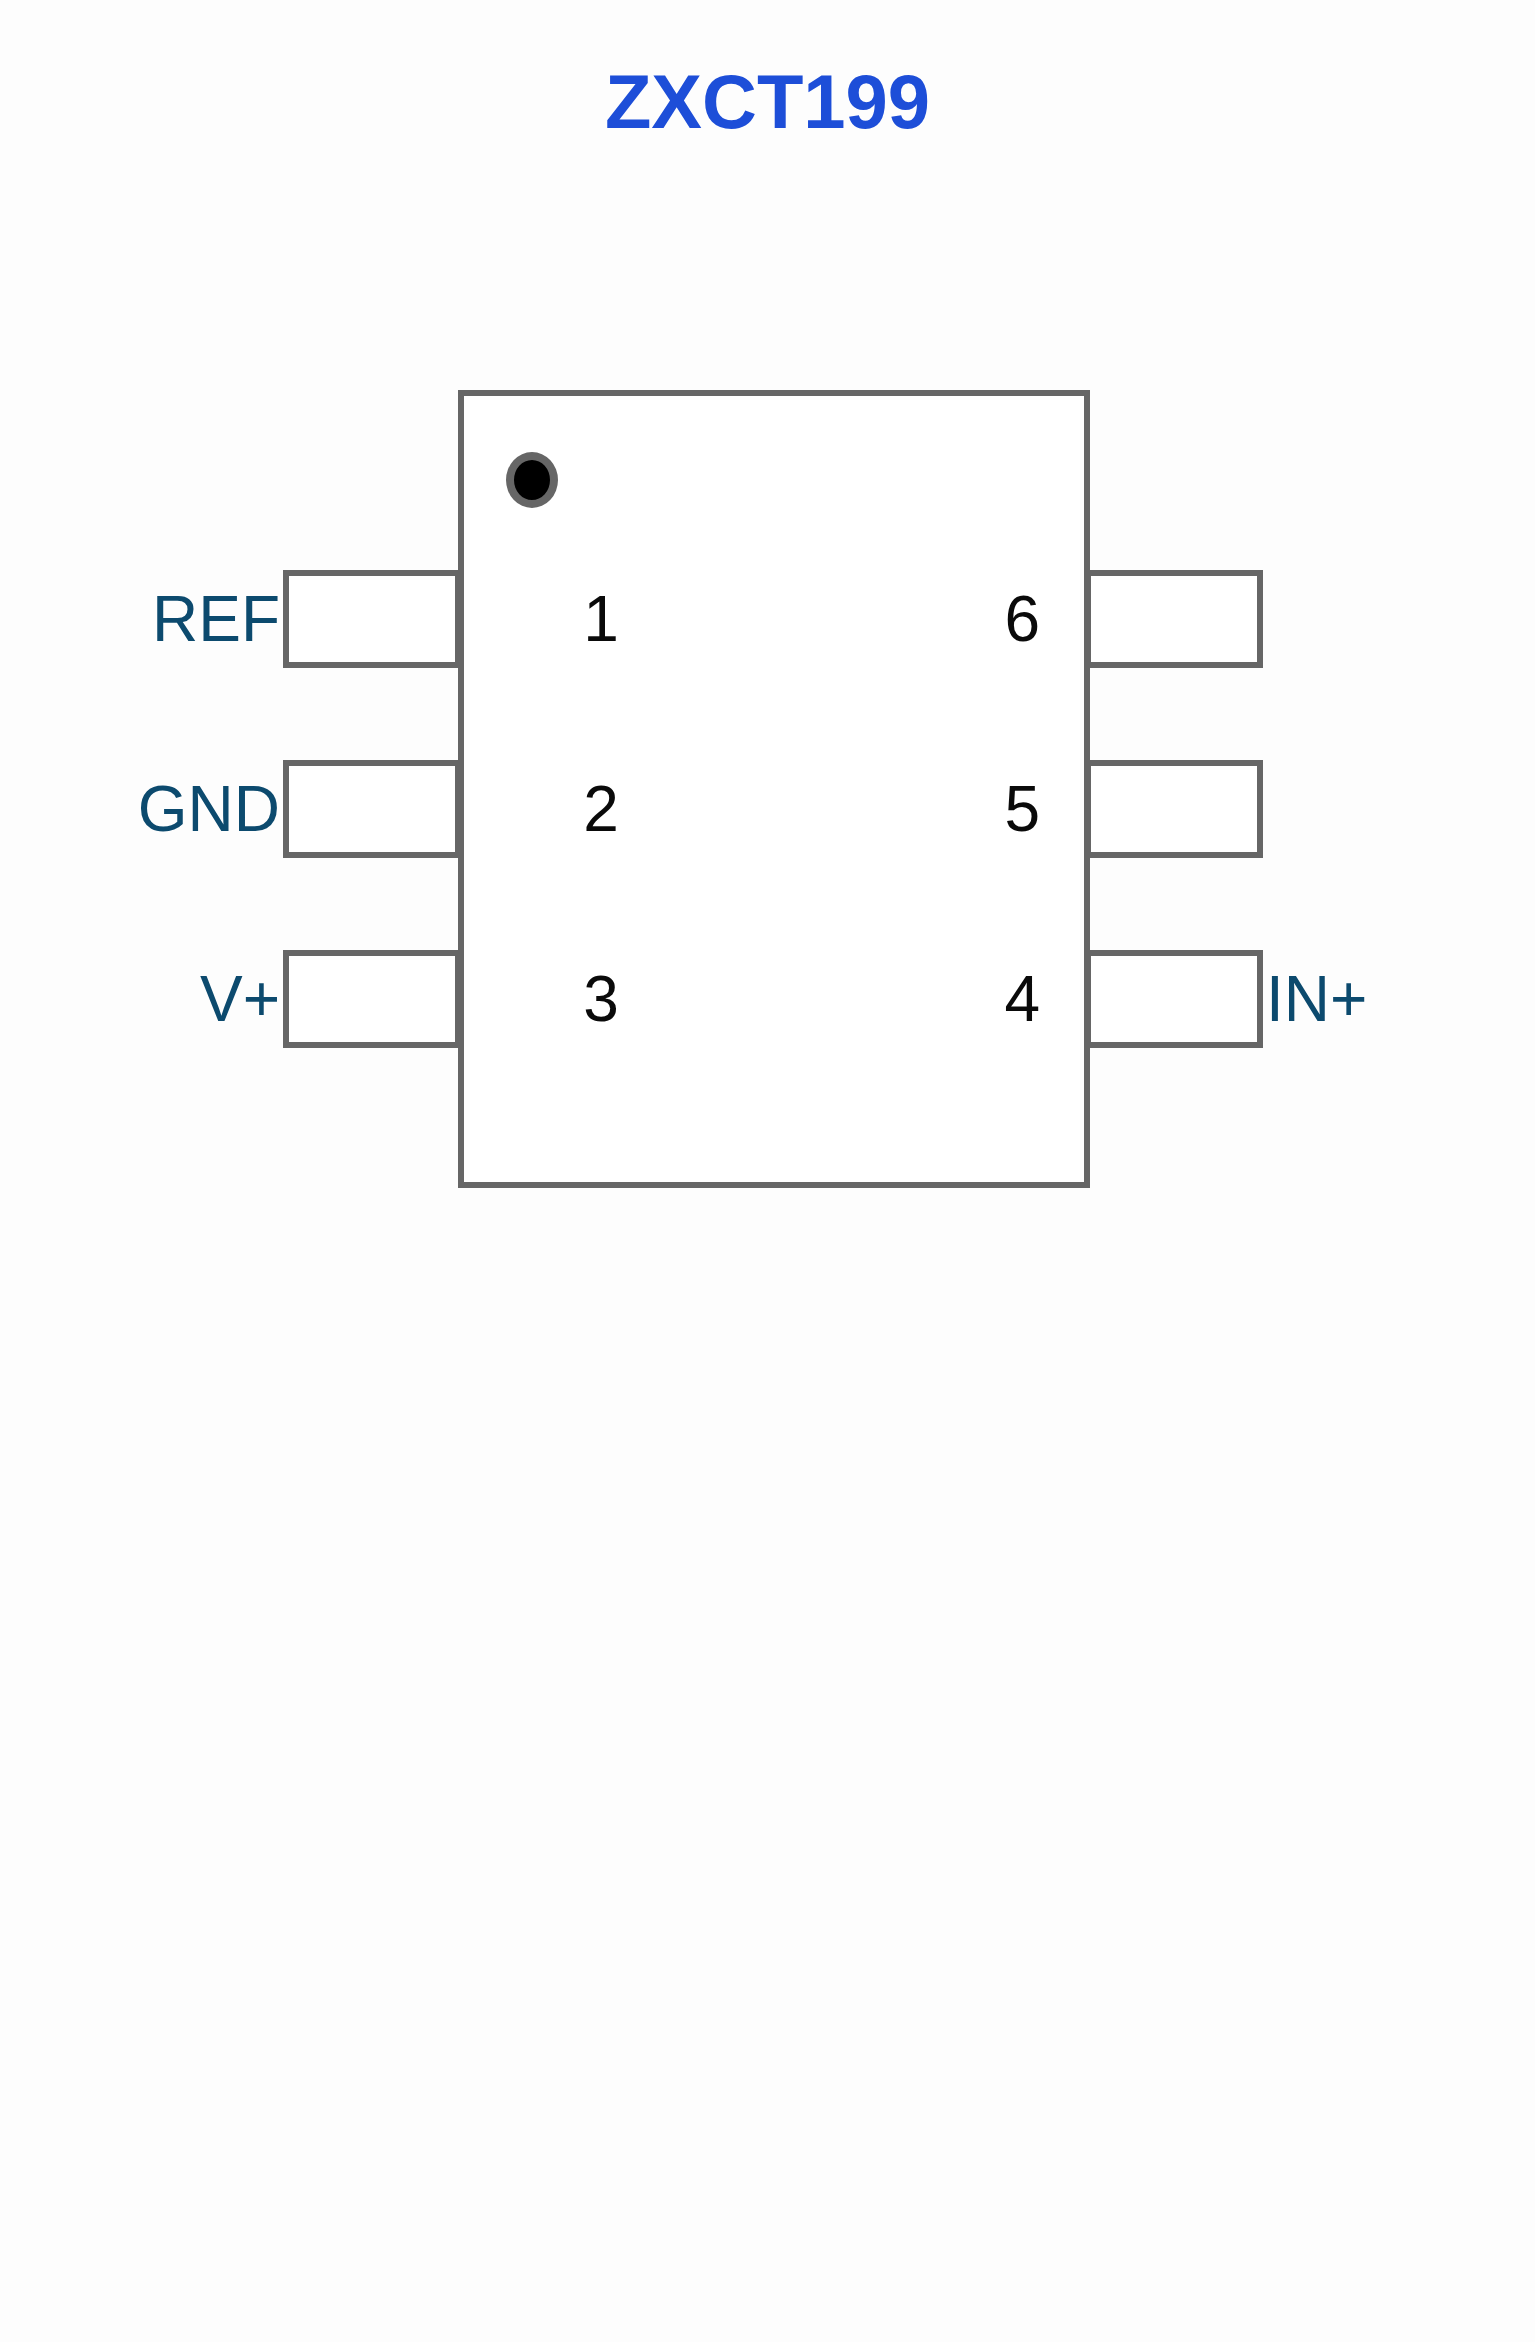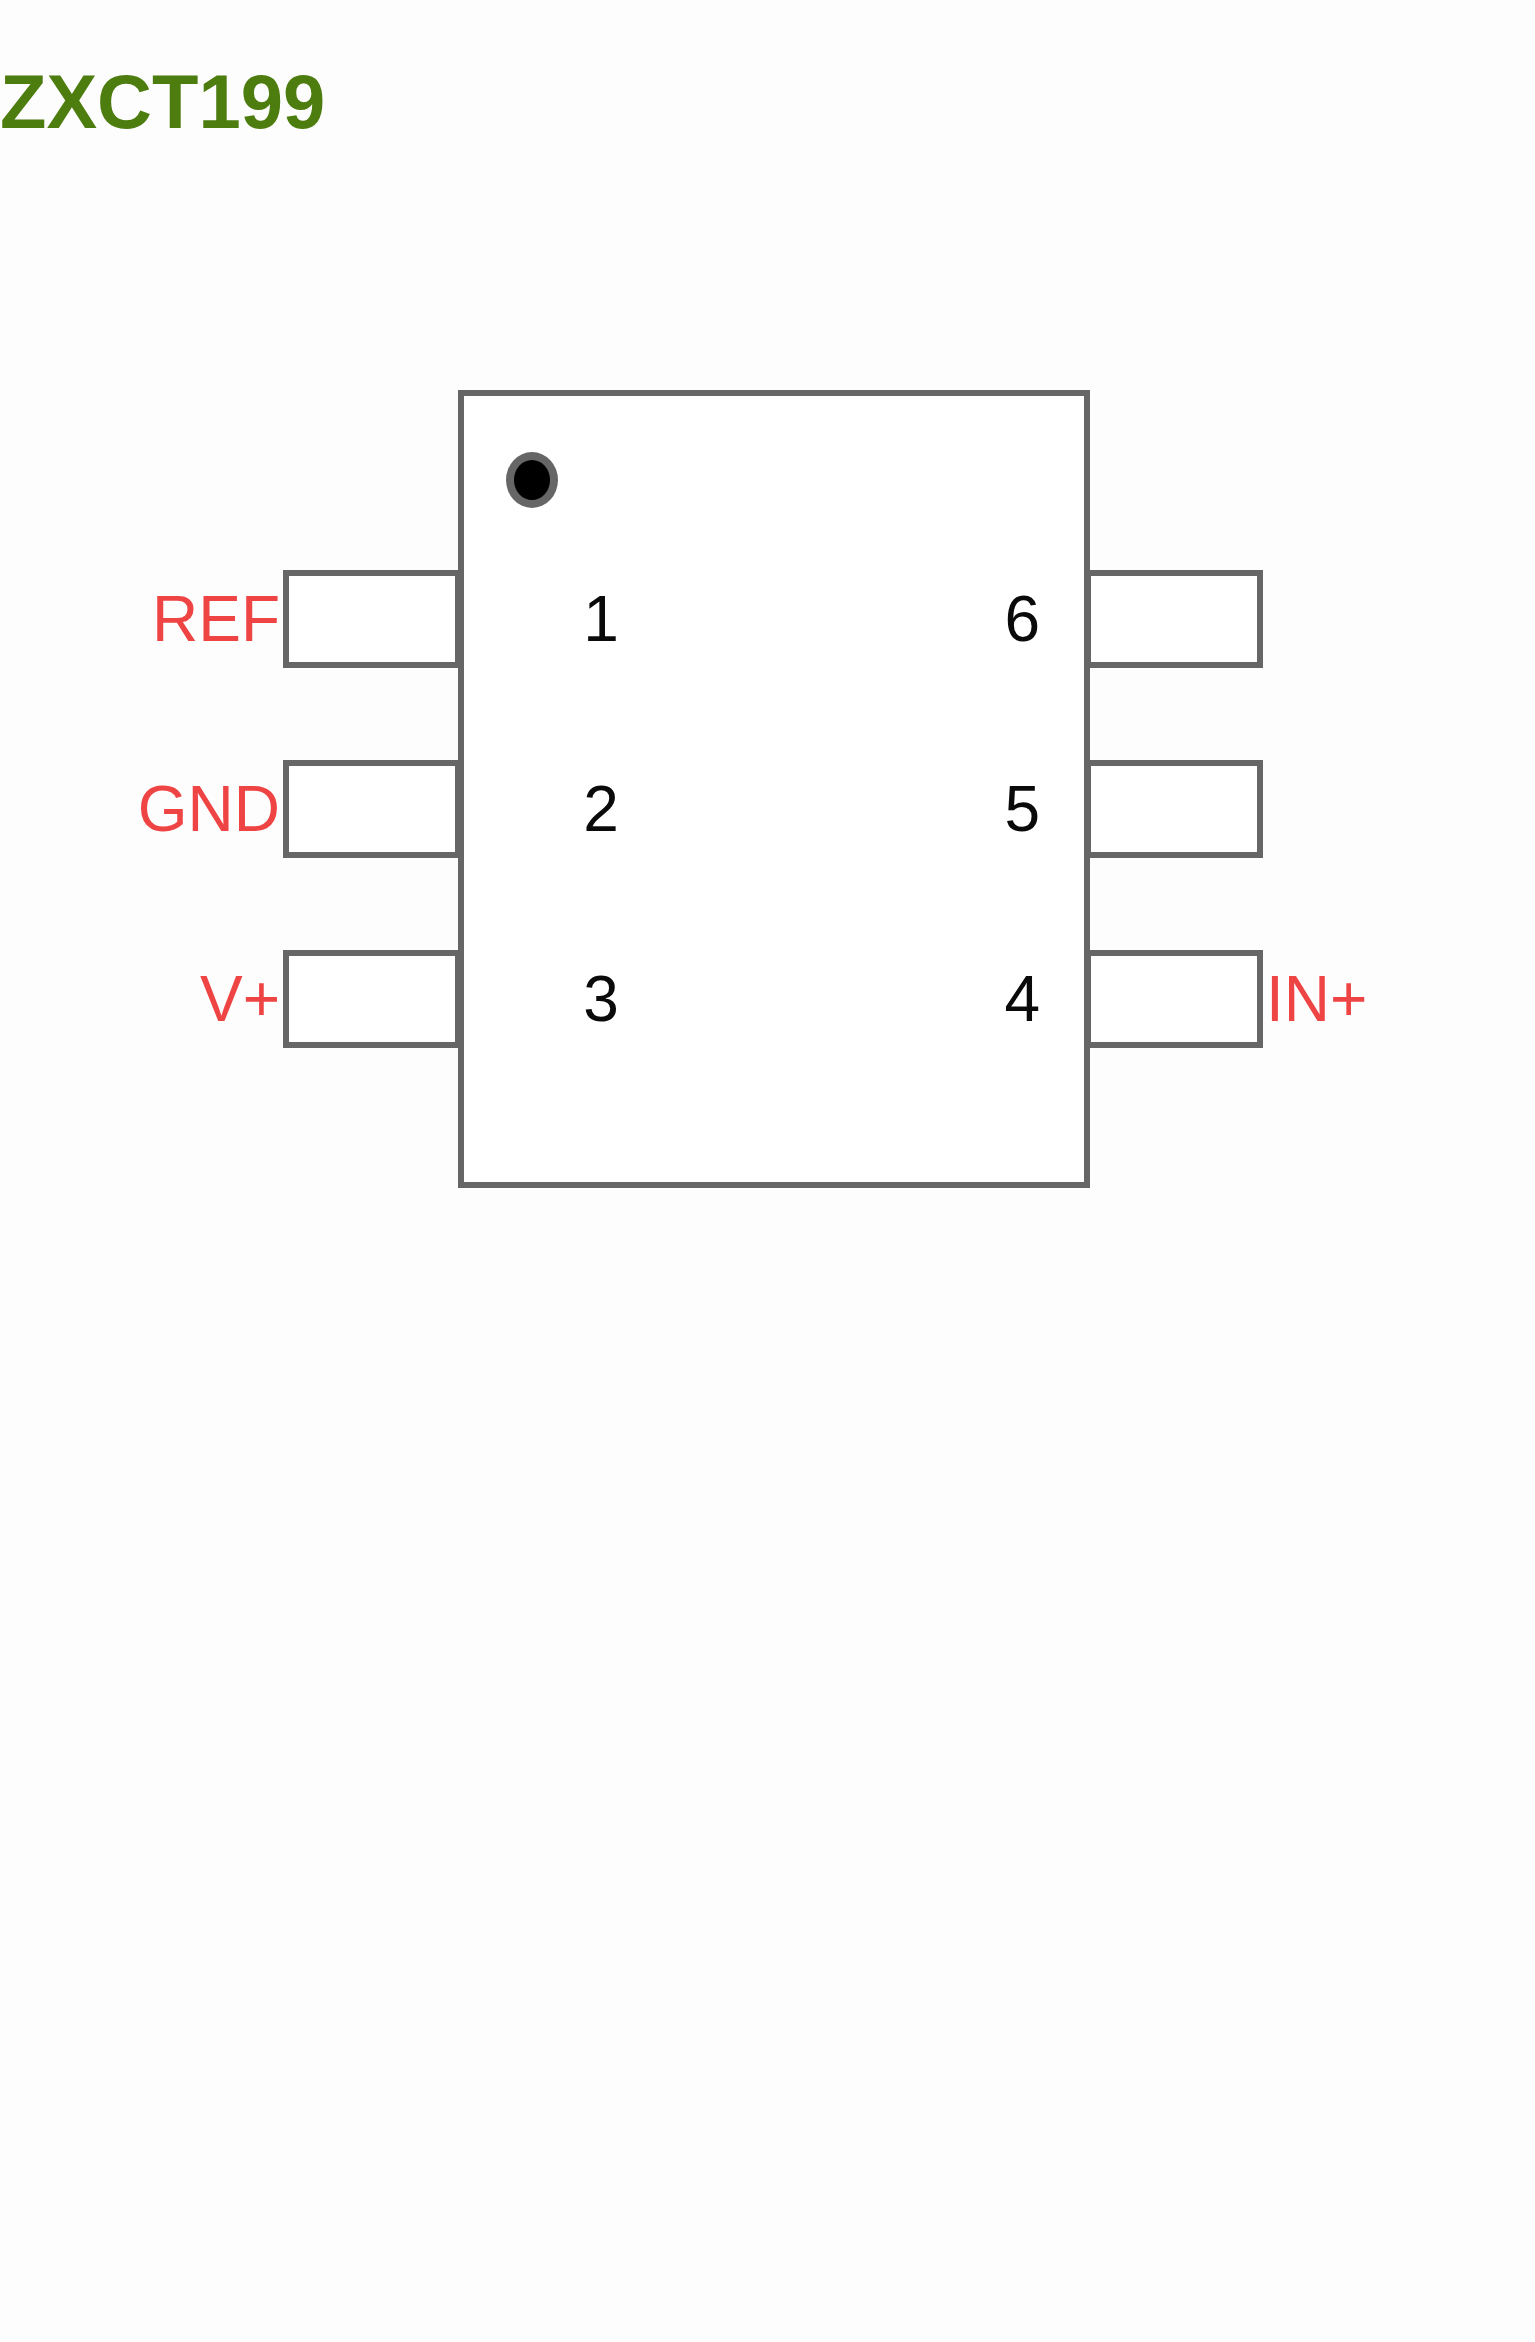--- a/index.html
+++ b/index.html
@@ -16,24 +16,24 @@
     width: 1535px;
     height: 2342px;
     background: #fdfdfd;
     overflow: hidden;
   }
   #diagram-title {
     position: absolute;
     left: 0;
     top: 64px;
     width: 1535px;
-    text-align: left;
+    text-align: center;
     font-size: 76px;
     font-weight: bold;
-    color: #4d7c0f;
+    color: #1d4ed8;
     letter-spacing: 0px;
     line-height: 1;
   }
   #package-figure {
     position: absolute;
     left: 0;
     top: 0;
     width: 1535px;
     height: 1350px;
   }
@@ -83,21 +83,21 @@
     height: 98px;
     z-index: 5;
     white-space: nowrap;
   }
   .pin-number.left-col  { left: 556px; width: 90px; text-align: center; }
   .pin-number.right-col { left: 930px; width: 110px; text-align: right; }
 
   .pin-label {
     position: absolute;
     font-size: 64px;
-    color: #ef4444;
+    color: #0c4a6e;
     line-height: 98px;
     height: 98px;
     z-index: 5;
     white-space: nowrap;
   }
   .pin-label.left-side {
     left: 0px;
     width: 280px;
     text-align: right;
   }

